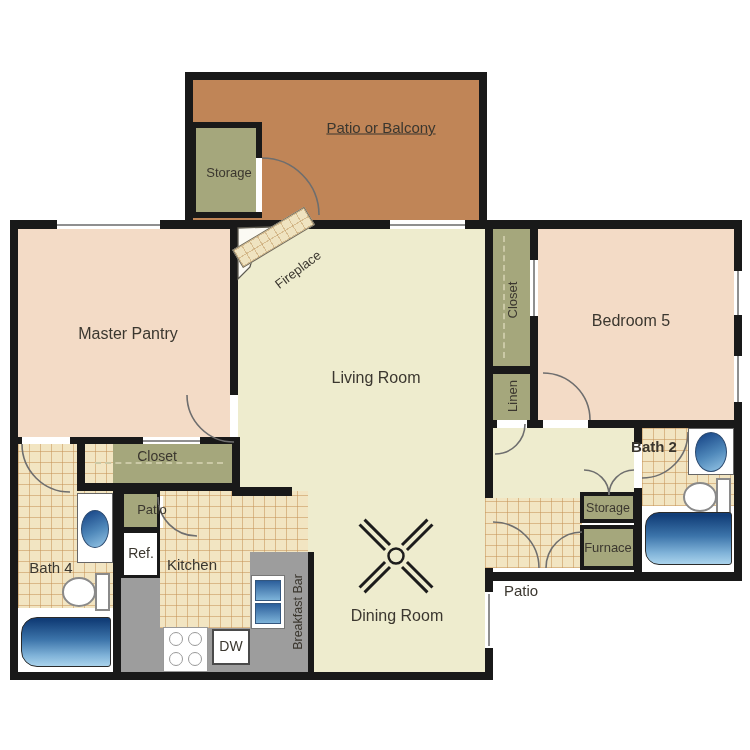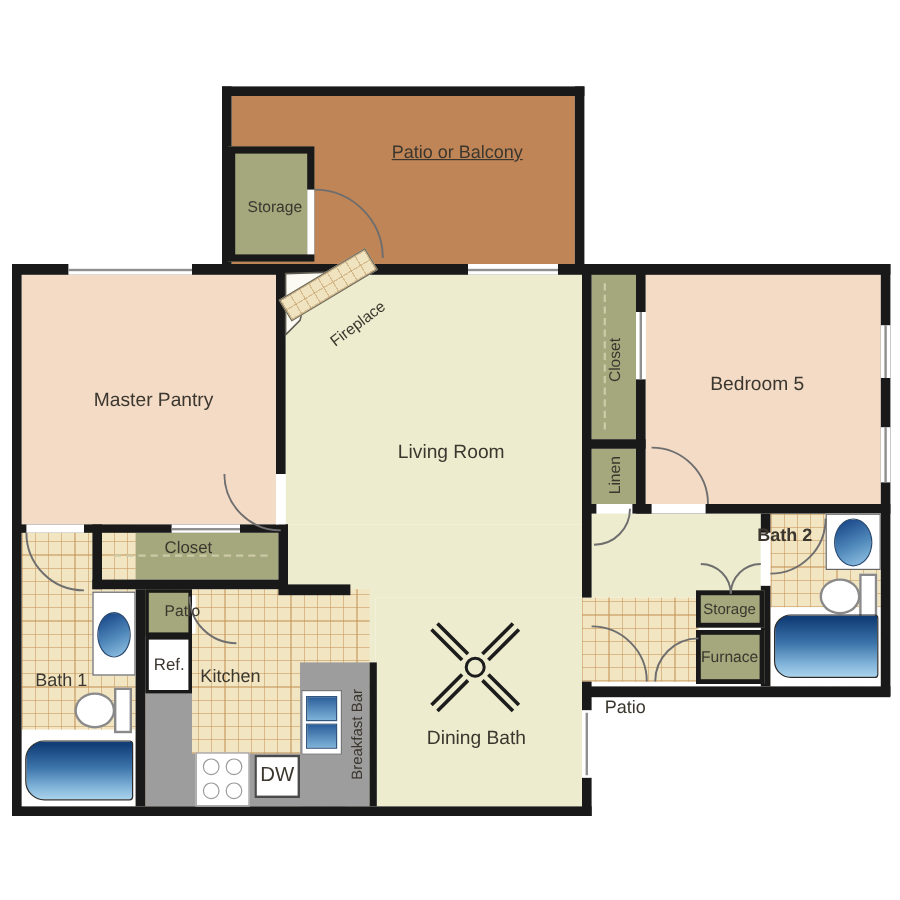--- a/index.html
+++ b/index.html
@@ -201,22 +201,22 @@
   <div class="lbl sm" style="left:229px;top:172px;">Storage</div>
   <div class="lbl" style="left:128px;top:334px;font-size:16px;">Master Pantry</div>
   <div class="lbl" style="left:376px;top:378px;font-size:16px;">Living Room</div>
   <div class="lbl" style="left:631px;top:321px;font-size:16px;">Bedroom 5</div>
   <div class="lbl sm vert" style="left:512px;top:300px;">Closet</div>
   <div class="lbl sm vert" style="left:512px;top:396px;">Linen</div>
   <div class="lbl" style="left:654px;top:446px;font-weight:bold;">Bath 2</div>
   <div class="lbl xs" style="left:608px;top:508px;">Storage</div>
   <div class="lbl sm" style="left:608px;top:547px;">Furnace</div>
   <div class="lbl" style="left:521px;top:590px;">Patio</div>
-  <div class="lbl" style="left:397px;top:616px;font-size:16px;">Dining Bath</div>
+  <div class="lbl" style="left:397px;top:616px;font-size:16px;">Dining Room</div>
   <div class="lbl" style="left:192px;top:564px;">Kitchen</div>
   <div class="lbl sm" style="left:157px;top:456px;font-size:14px;">Closet</div>
   <div class="lbl sm" style="left:152px;top:509px;">Patio</div>
   <div class="lbl sm" style="left:141px;top:553px;font-size:14px;">Ref.</div>
-  <div class="lbl sm" style="left:231px;top:646px;font-size:17px;">DW</div>
+  <div class="lbl sm" style="left:231px;top:646px;font-size:14px;">DW</div>
   <div class="lbl xs vert" style="left:298px;top:612px;">Breakfast Bar</div>
-  <div class="lbl" style="left:51px;top:567px;">Bath 1</div>
+  <div class="lbl" style="left:51px;top:567px;">Bath 4</div>
 
 </div>
 
 </body></html>

